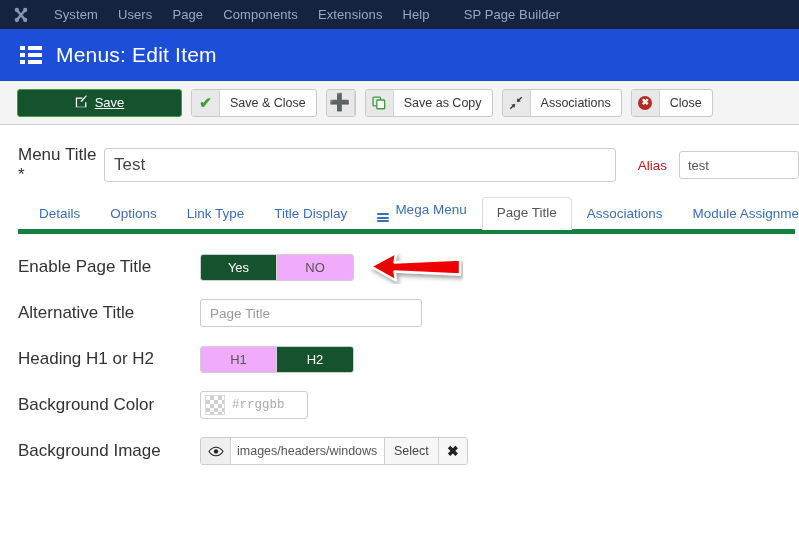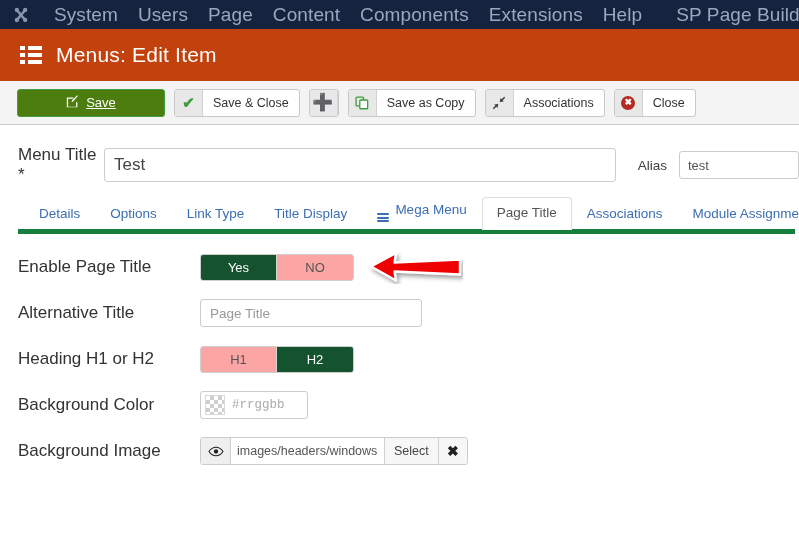--- a/index.html
+++ b/index.html
@@ -25,32 +25,32 @@
   }
   .joomla-logo {
     width: 22px; height: 22px;
     margin-right: 12px;
     display: inline-flex;
     align-items: center; justify-content: center;
     flex: 0 0 auto;
   }
   .topnav-item {
     color: #9aa8bf;
-    font-size: 19px;
+    font-size: 13px;
     padding: 0 10px;
     line-height: 29px;
     cursor: pointer;
     letter-spacing: .1px;
   }
   .topnav-item.spacer-left { margin-left: 14px; }
 
   
   .titlebar {
     height: 52px;
-    background: #c2410c;
+    background: #1d4ed8;
     display: flex;
     align-items: center;
     padding-left: 20px;
   }
   .titlebar .tb-icon {
     width: 22px; height: 18px;
     margin-right: 14px;
     display: flex; flex-direction: column; justify-content: space-between;
     flex: 0 0 auto;
   }
@@ -93,24 +93,24 @@
     border-right: 1px solid #d3d3d3;
     flex: 0 0 auto;
   }
   .btn .lbl {
     display:flex; align-items:center;
     padding: 0 10px;
     color: #333333;
     white-space: nowrap;
   }
   .btn-save {
-    background: #4d7c0f;
+    background: #14532d;
     border-color: #449d44;
     color: #ffffff;
-    width: 148px;
+    width: 165px;
     justify-content: center;
     align-items: center;
     border-radius: 3px;
     text-decoration: underline;
   }
   .btn-save .save-inner {
     display:flex; align-items:center; gap:7px;
     color:#ffffff; font-size:13px;
   }
 
@@ -141,21 +141,21 @@
     border: 1px solid #cccccc;
     border-radius: 3px;
     padding: 0 9px;
     font-size: 17px;
     color: #444444;
     font-family: "Liberation Sans", sans-serif;
     background:#ffffff;
     outline:none;
   }
   .lbl-alias {
-    font-size:13.5px; color:#404040;
+    font-size:13.5px; color:#b91c1c;
     margin-left: 22px; margin-right: 12px;
     flex: 0 0 auto;
   }
   .inp-alias {
     width: 120px; height: 28px;
     border: 1px solid #cccccc;
     border-radius: 3px;
     padding: 0 8px;
     font-size: 13px;
     color: #555555;
@@ -220,21 +220,21 @@
     border-radius:3px;
     overflow:hidden;
     height:27px;
     background:#f4f4f4;
   }
   .toggle .opt {
     width: 76px;
     display:flex; align-items:center; justify-content:center;
     font-size:13px;
     color:#555555;
-    background:#fca5a5;
+    background:#f0abfc;
     cursor:pointer;
     border-right:1px solid #d6d6d6;
   }
   .toggle .opt:last-child { border-right:none; }
   .toggle .opt.on {
     background:#14532d;
     color:#ffffff;
   }
 
   .txt-input {
@@ -342,21 +342,20 @@
         <circle cx="7" cy="18" r="2.6"></circle>
         <circle cx="17" cy="18" r="2.6"></circle>
         <path d="M7 6 L17 18" stroke="#8795ad" stroke-width="3" fill="none"></path>
         <path d="M17 6 L7 18" stroke="#8795ad" stroke-width="3" fill="none"></path>
       </g>
     </svg>
   </span>
   <span class="topnav-item">System</span>
   <span class="topnav-item">Users</span>
   <span class="topnav-item">Page</span>
-  <span class="topnav-item">Content</span>
   <span class="topnav-item">Components</span>
   <span class="topnav-item">Extensions</span>
   <span class="topnav-item">Help</span>
   <span class="topnav-item spacer-left">SP Page Builder</span>
 </div>
 
 <div class="titlebar">
   <span class="tb-icon">
     <span class="row">
         <span class="sq"></span>

